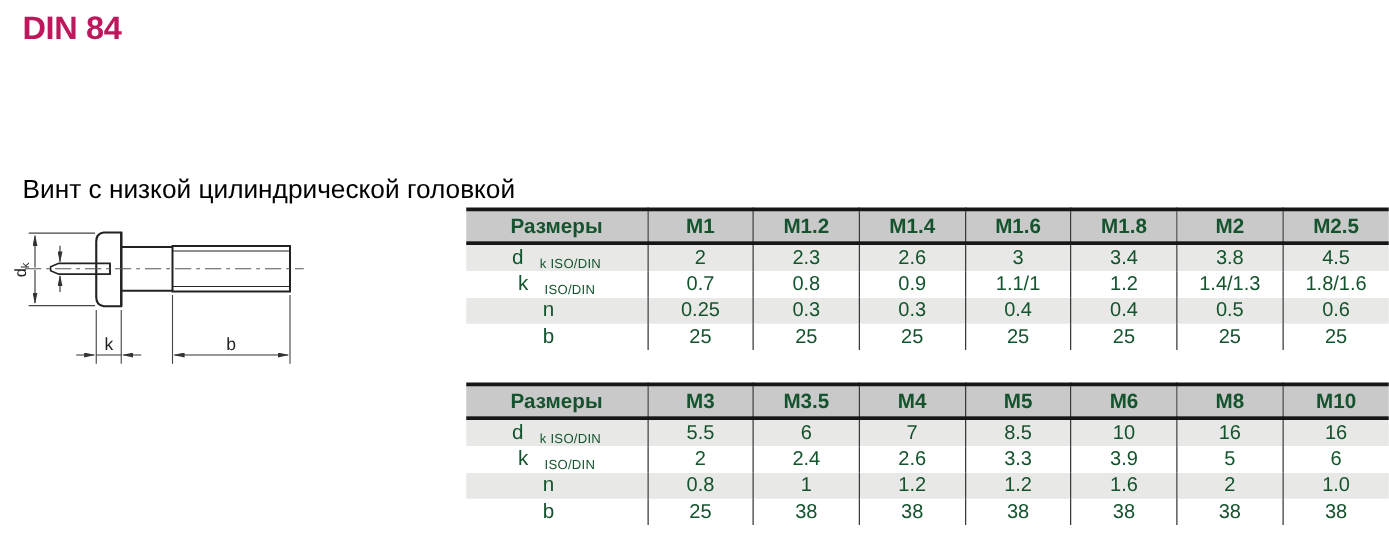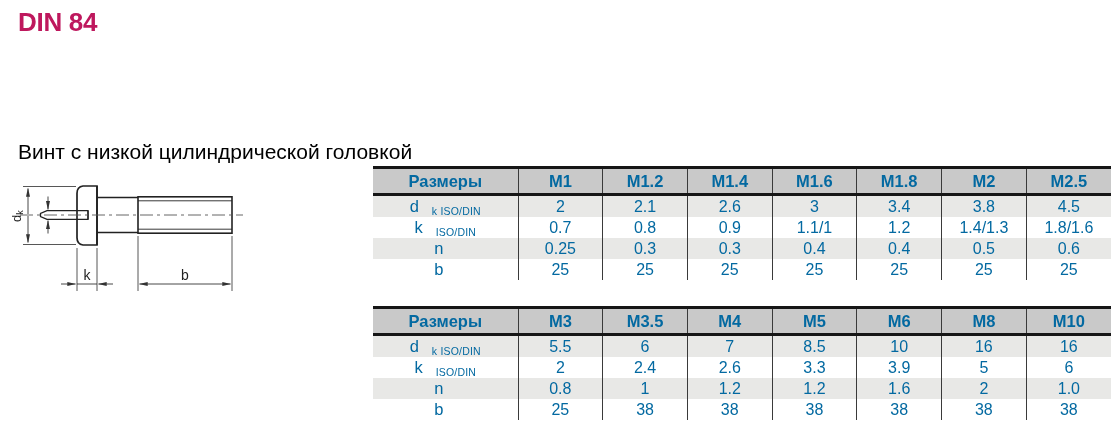--- a/index.html
+++ b/index.html
@@ -21,21 +21,21 @@
     font-size: 21px; line-height: 31px; color: #000000; margin-top: 40px;
   }
   .drawing {
     position: absolute; left: 6px; top: 173px;
   }
   .tblwrap { position: absolute; left: 373px; width: 738px; }
   .tblwrap.t1 { top: 166px; }
   .tblwrap.t2 { top: 306px; }
   table.tbl {
     border-collapse: collapse; table-layout: fixed;
-    width: 738px; color: #0369a1;
+    width: 738px; color: #14532d;
   }
   table.tbl th, table.tbl td {
     border-left: 1px solid #3a3a3a;
     text-align: center; padding: 0; overflow: hidden; white-space: nowrap;
   }
   table.tbl th:first-child, table.tbl td:first-child { border-left: none; }
   table.tbl thead tr {
     background: #c9c9c9;
     border-top: 3px solid #161616;
     border-bottom: 3px solid #161616;
@@ -146,21 +146,21 @@
         <th>M1.6</th>
         <th>M1.8</th>
         <th>M2</th>
         <th>M2.5</th>
       </tr>
     </thead>
     <tbody>
       <tr class="alt">
         <td class="lbl"><span class="main">d</span><span class="sub">k ISO/DIN</span></td>
         <td>2</td>
-        <td>2.1</td>
+        <td>2.3</td>
         <td>2.6</td>
         <td>3</td>
         <td>3.4</td>
         <td>3.8</td>
         <td>4.5</td>
       </tr>
       <tr>
         <td class="lbl"><span class="main">k</span><span class="sub">ISO/DIN</span></td>
         <td>0.7</td>
         <td>0.8</td>

